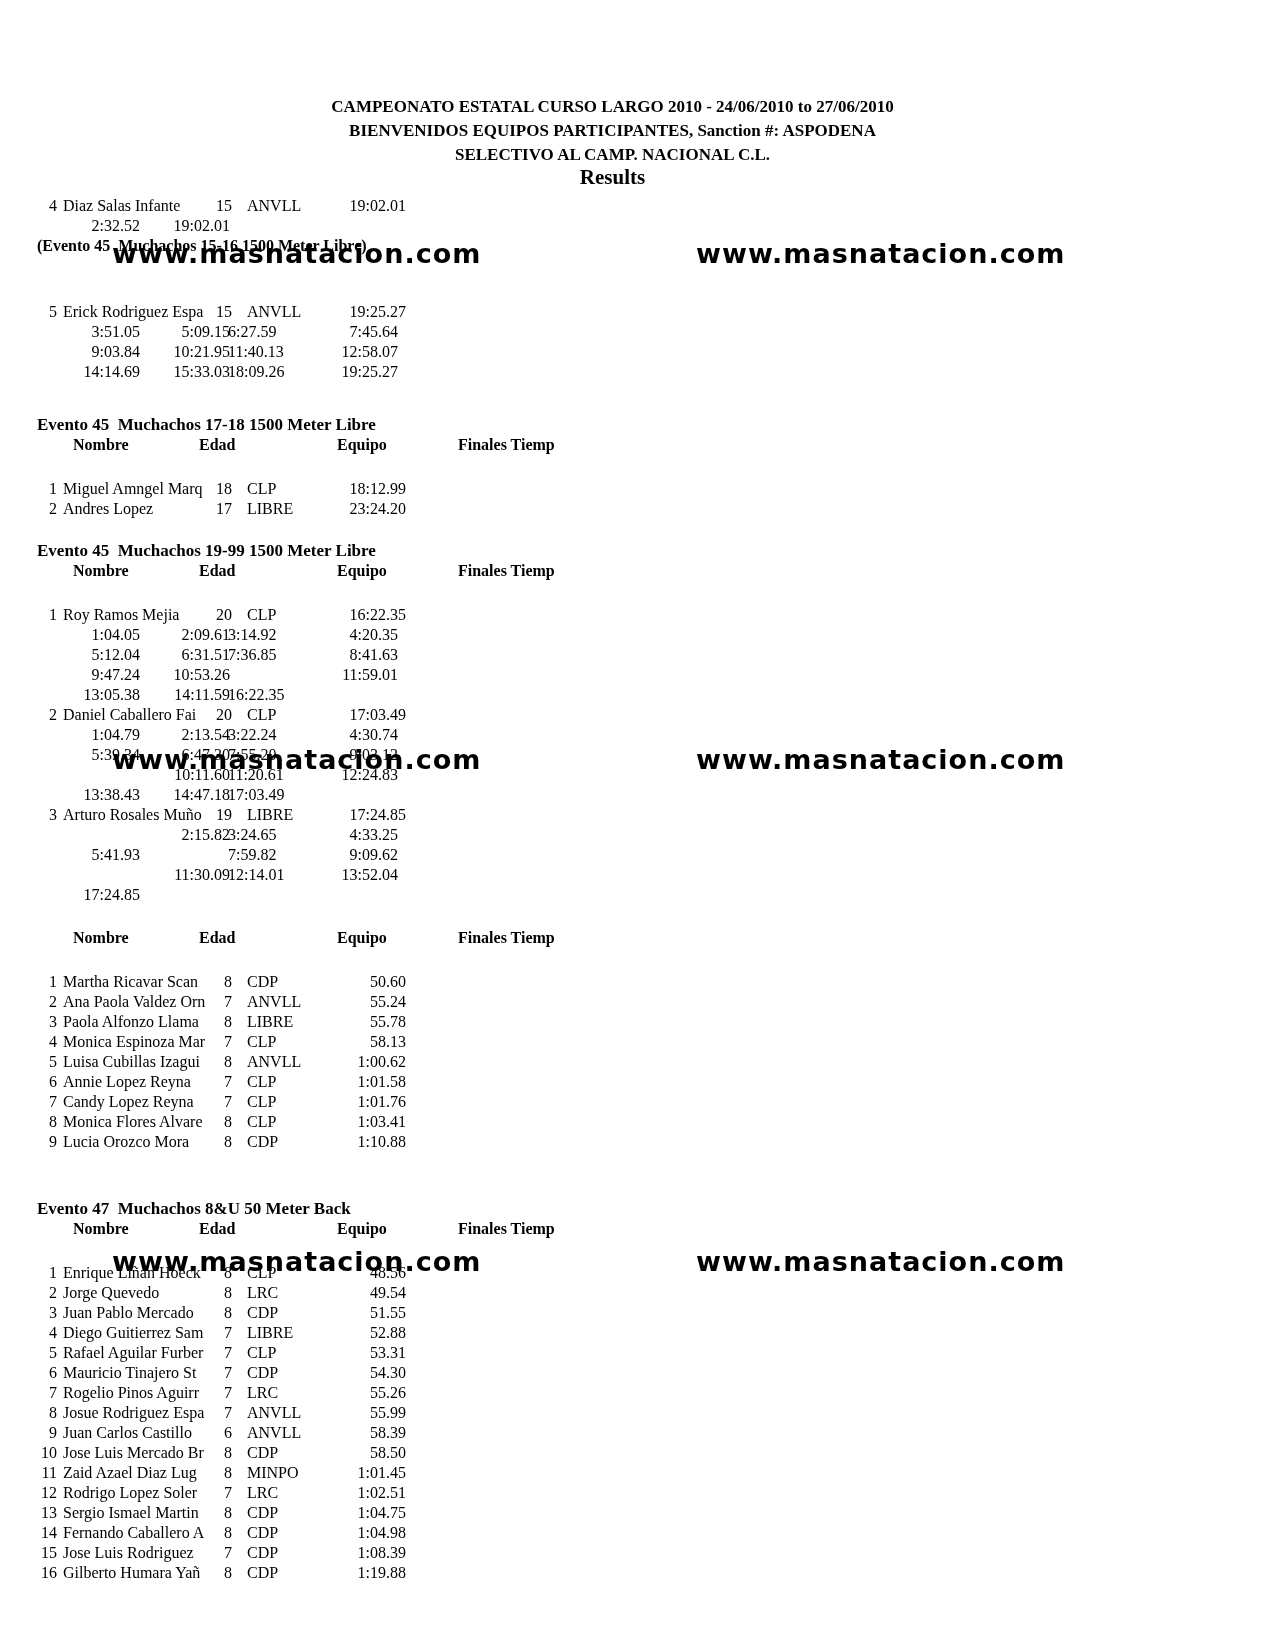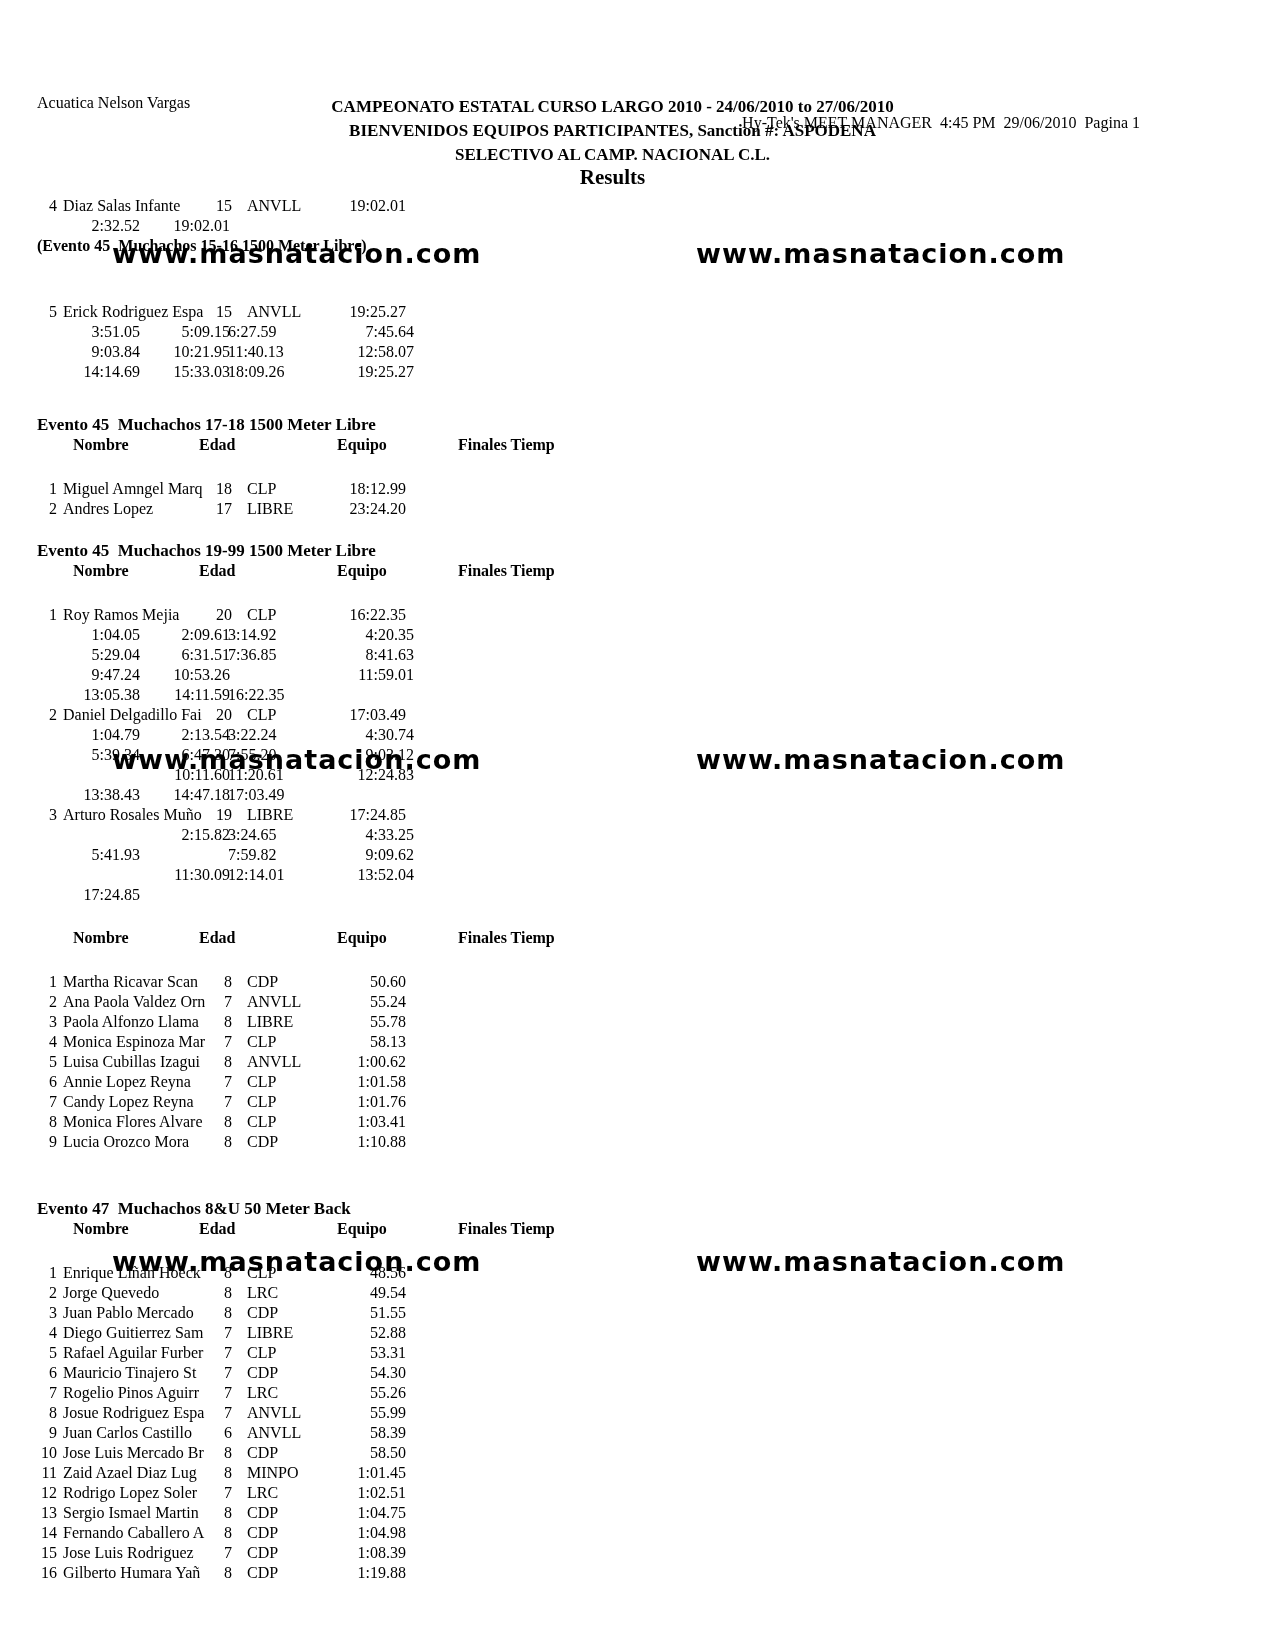--- a/index.html
+++ b/index.html
@@ -16,45 +16,41 @@
   .row{position:relative;height:20px;line-height:20px;}
   .cell{position:absolute;top:0;height:20px;line-height:20px;white-space:pre;}
   .c-rank{left:0;width:57px;text-align:right;}
   .c-name{left:63px;}
   .c-age{left:204px;width:28px;text-align:right;}
   .c-team{left:247px;}
   .c-time{left:293px;width:113px;text-align:right;}
   .c-s0{left:50px;width:90px;text-align:right;}
   .c-s1{left:140px;width:90px;text-align:right;}
   .c-s2{left:228px;width:90px;text-align:left;}
-  .c-s3{left:324px;width:90px;text-align:right;}
+  .c-s3{left:308px;width:90px;text-align:right;}
   .sec-head{font-weight:bold;font-size:17px;height:20px;line-height:20px;padding-left:37px;white-space:pre;}
   .note-line{font-weight:bold;height:20px;line-height:20px;padding-left:37px;white-space:pre;}
   .hdr-row{position:relative;height:20px;line-height:20px;font-weight:bold;}
   .col-hdr{position:absolute;top:0;height:20px;white-space:pre;}
   .col-nombre{left:73px;}
   .col-edad{left:199px;}
   .col-equipo{left:337px;}
   .col-finales{left:458px;}
   .sp24{height:24px;}
   .sp46{height:46px;}
   .wm{
     position:absolute;font-family:"DejaVu Sans", sans-serif;font-weight:bold;
     font-size:27px;letter-spacing:1px;white-space:nowrap;line-height:27px;
   }
 </style>
 </head>
 <body>
 
 <div class="page">
 
-  <div class="abs-line" style="top:73px">
-    <span class="hdr-left">Acuatica Nelson Vargas</span>
-    <span class="hdr-right">Hy-Tek's MEET MANAGER  4:45 PM  29/06/2010  Pagina 1</span>
-  </div>
 
   <div class="center-line" style="top:96px">CAMPEONATO ESTATAL CURSO LARGO 2010 - 24/06/2010 to 27/06/2010</div>
   <div class="center-line" style="top:120px">BIENVENIDOS EQUIPOS PARTICIPANTES, Sanction #: ASPODENA</div>
   <div class="center-line" style="top:144px">SELECTIVO AL CAMP. NACIONAL C.L.</div>
   <div class="center-line results-title" style="top:164px">Results</div>
 
   <div class="wm" style="top:240px;left:112px">www.masnatacion.com</div>
   <div class="wm" style="top:240px;left:696px">www.masnatacion.com</div>
   <div class="wm" style="top:746px;left:112px">www.masnatacion.com</div>
   <div class="wm" style="top:746px;left:696px">www.masnatacion.com</div>
@@ -143,38 +139,38 @@
           <span class="cell c-team">CLP</span>
           <span class="cell c-time">16:22.35</span>
         </div>
         <div class="row">
           <span class="cell c-s0">1:04.05</span>
           <span class="cell c-s1">2:09.61</span>
           <span class="cell c-s2">3:14.92</span>
           <span class="cell c-s3">4:20.35</span>
         </div>
         <div class="row">
-          <span class="cell c-s0">5:29.04</span>
+          <span class="cell c-s0">5:12.04</span>
           <span class="cell c-s1">6:31.51</span>
           <span class="cell c-s2">7:36.85</span>
           <span class="cell c-s3">8:41.63</span>
         </div>
         <div class="row">
           <span class="cell c-s0">9:47.24</span>
           <span class="cell c-s1">10:53.26</span>
           <span class="cell c-s3">11:59.01</span>
         </div>
         <div class="row">
           <span class="cell c-s0">13:05.38</span>
           <span class="cell c-s1">14:11.59</span>
           <span class="cell c-s2">16:22.35</span>
         </div>
         <div class="row">
           <span class="cell c-rank">2</span>
-          <span class="cell c-name">Daniel Delgadillo Fai</span>
+          <span class="cell c-name">Daniel Caballero Fai</span>
           <span class="cell c-age">20</span>
           <span class="cell c-team">CLP</span>
           <span class="cell c-time">17:03.49</span>
         </div>
         <div class="row">
           <span class="cell c-s0">1:04.79</span>
           <span class="cell c-s1">2:13.54</span>
           <span class="cell c-s2">3:22.24</span>
           <span class="cell c-s3">4:30.74</span>
         </div>

